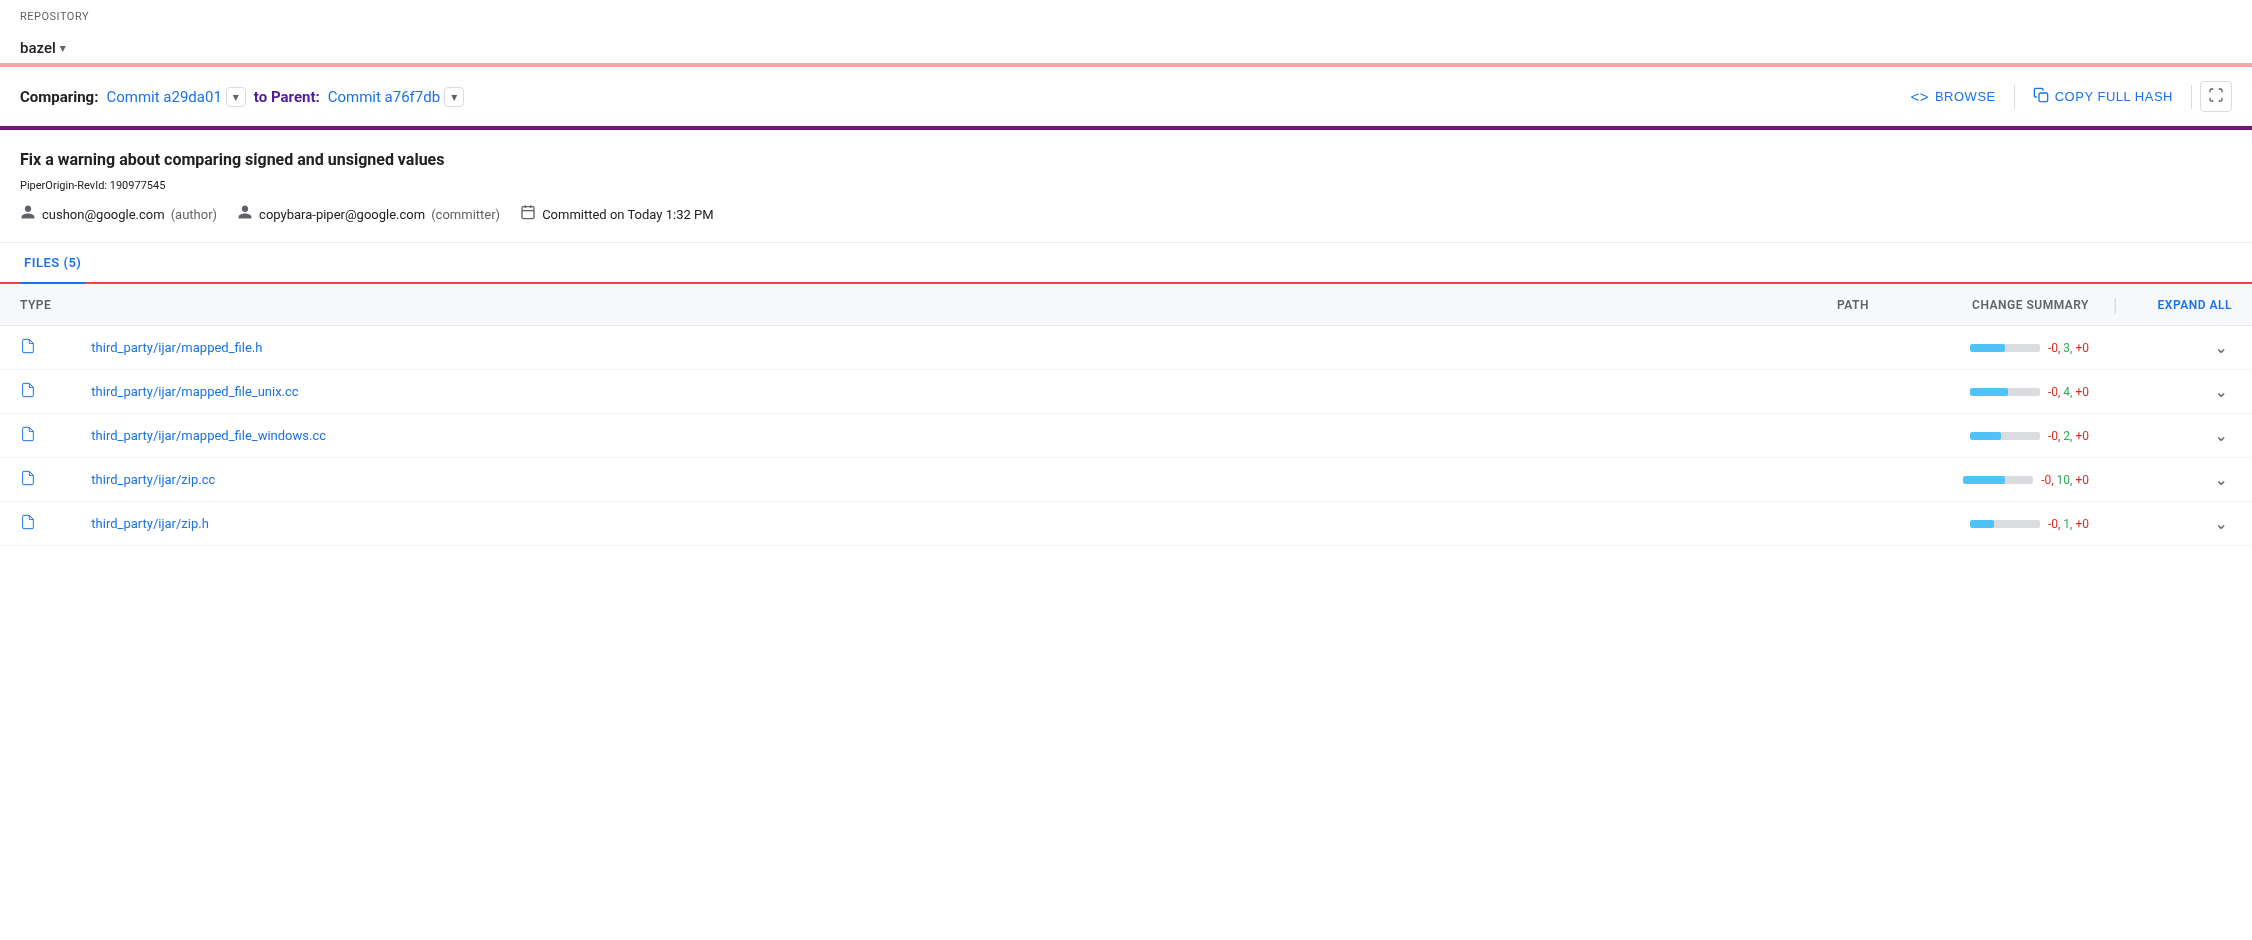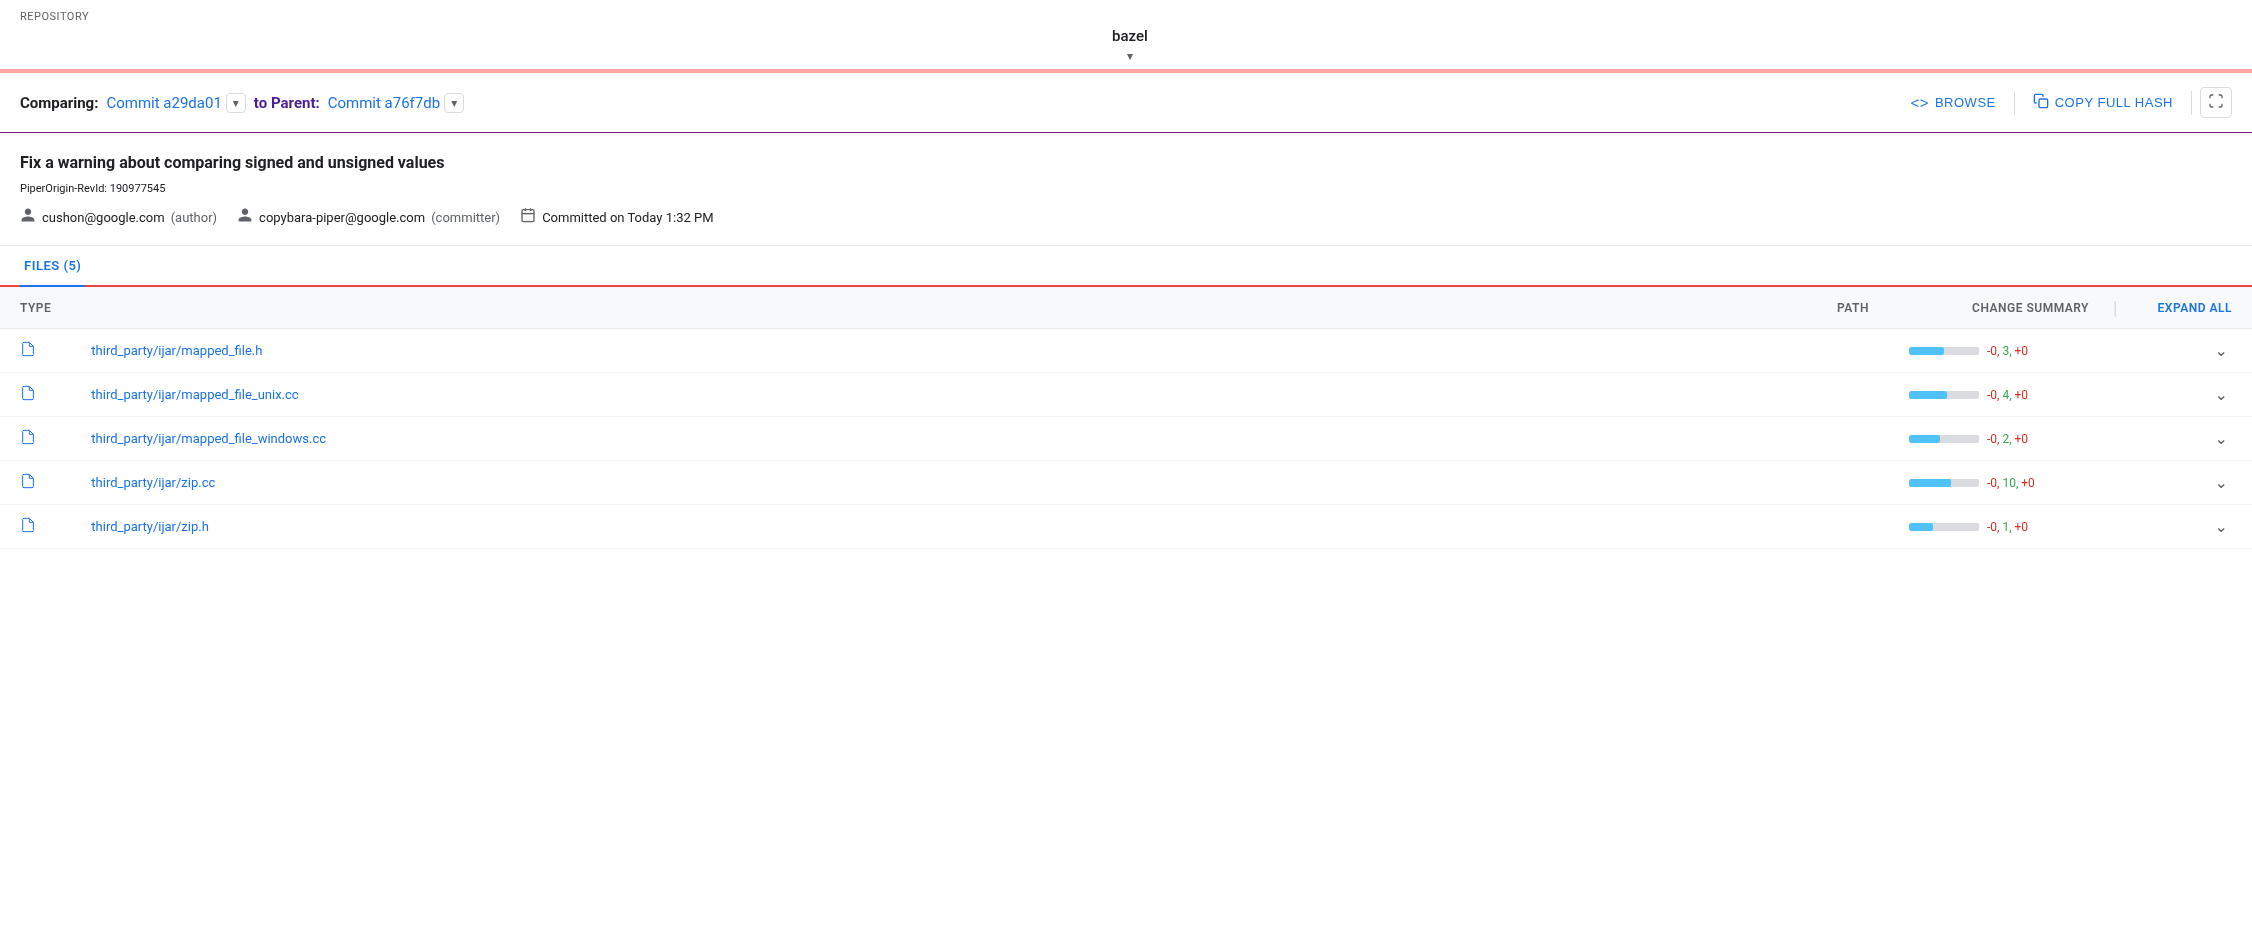--- a/index.html
+++ b/index.html
@@ -16,38 +16,37 @@
     .repo-label {
       font-size: 11px;
       color: #5f6368;
       text-transform: uppercase;
       letter-spacing: 0.5px;
     }
     .repo-name-row {
       display: flex;
       align-items: center;
       gap: 4px;
-      margin-top: 4px;
-      flex-direction: column;
+      margin-top: 16px;
     }
     .repo-name {
       font-size: 15px;
       font-weight: 500;
       color: #202124;
     }
     .chevron-down {
       color: #5f6368;
       font-size: 12px;
     }
 
     .compare-bar {
       display: flex;
       align-items: center;
       padding: 14px 20px;
-      border-bottom: 1px solid #701a75;
+      border-bottom: 4px solid #701a75;
       gap: 0;
     }
     .compare-label {
       font-size: 15px;
       font-weight: 700;
       color: #202124;
       margin-right: 8px;
     }
     .commit-link {
       color: #1a73e8;
@@ -201,20 +200,21 @@
     .file-icon {
       color: #1a73e8;
       font-size: 16px;
     }
     .file-link {
       color: #1a73e8;
       text-decoration: none;
       cursor: pointer;
     }
     .change-bar-cell {
+      text-align: right;
       white-space: nowrap;
     }
     .change-bar-wrapper {
       display: inline-flex;
       align-items: center;
       gap: 8px;
     }
     .bar-bg {
       width: 70px;
       height: 8px;

